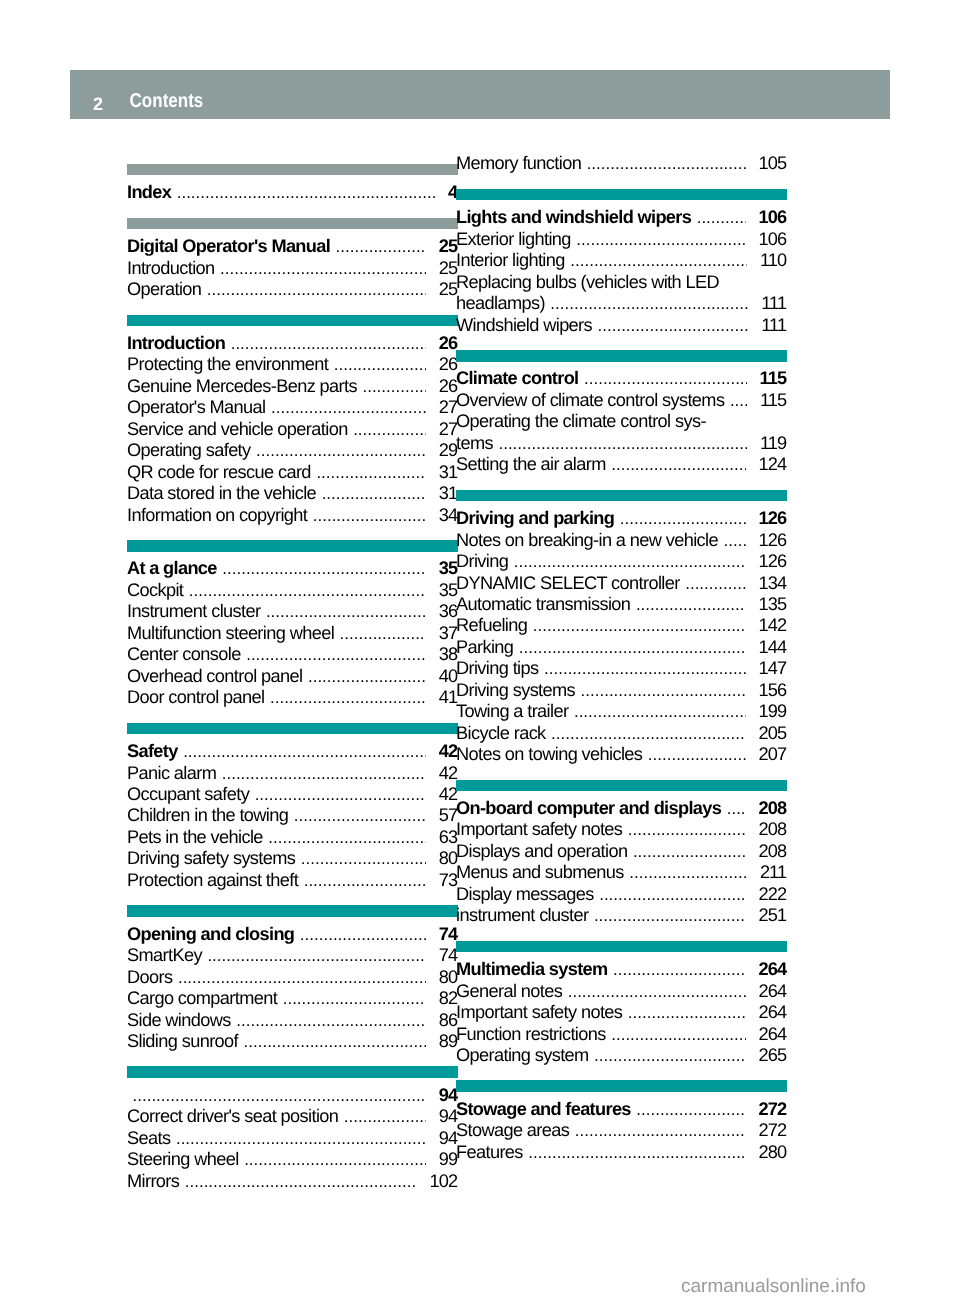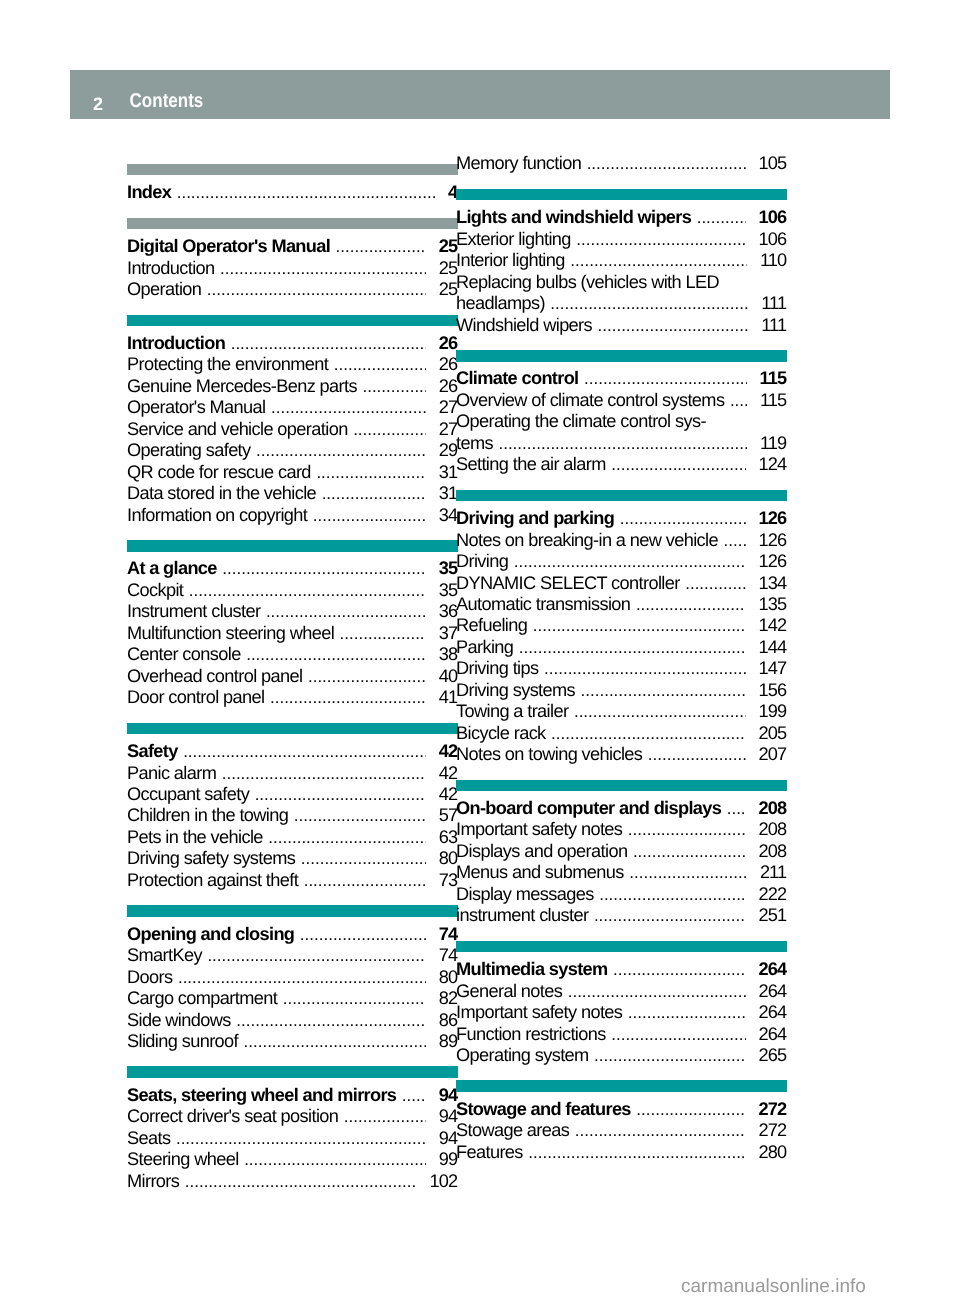--- a/index.html
+++ b/index.html
@@ -327,21 +327,20 @@
           <span class="dots">................................................................................................................................................................</span>
           <span class="rpage">89</span>
         </div>
       </div>
     </div>
     <div class="grp-space"></div>
     <div class="grp">
       <div class="rule"></div>
       <div class="row row-head">
         <div class="rlast">
-          <span class="rlabel">Seats, steering wheel and mirrors</span>
           <span class="dots">................................................................................................................................................................</span>
           <span class="rpage">94</span>
         </div>
       </div>
       <div class="row">
         <div class="rlast">
           <span class="rlabel">Correct driver's seat position</span>
           <span class="dots">................................................................................................................................................................</span>
           <span class="rpage">94</span>
         </div>

